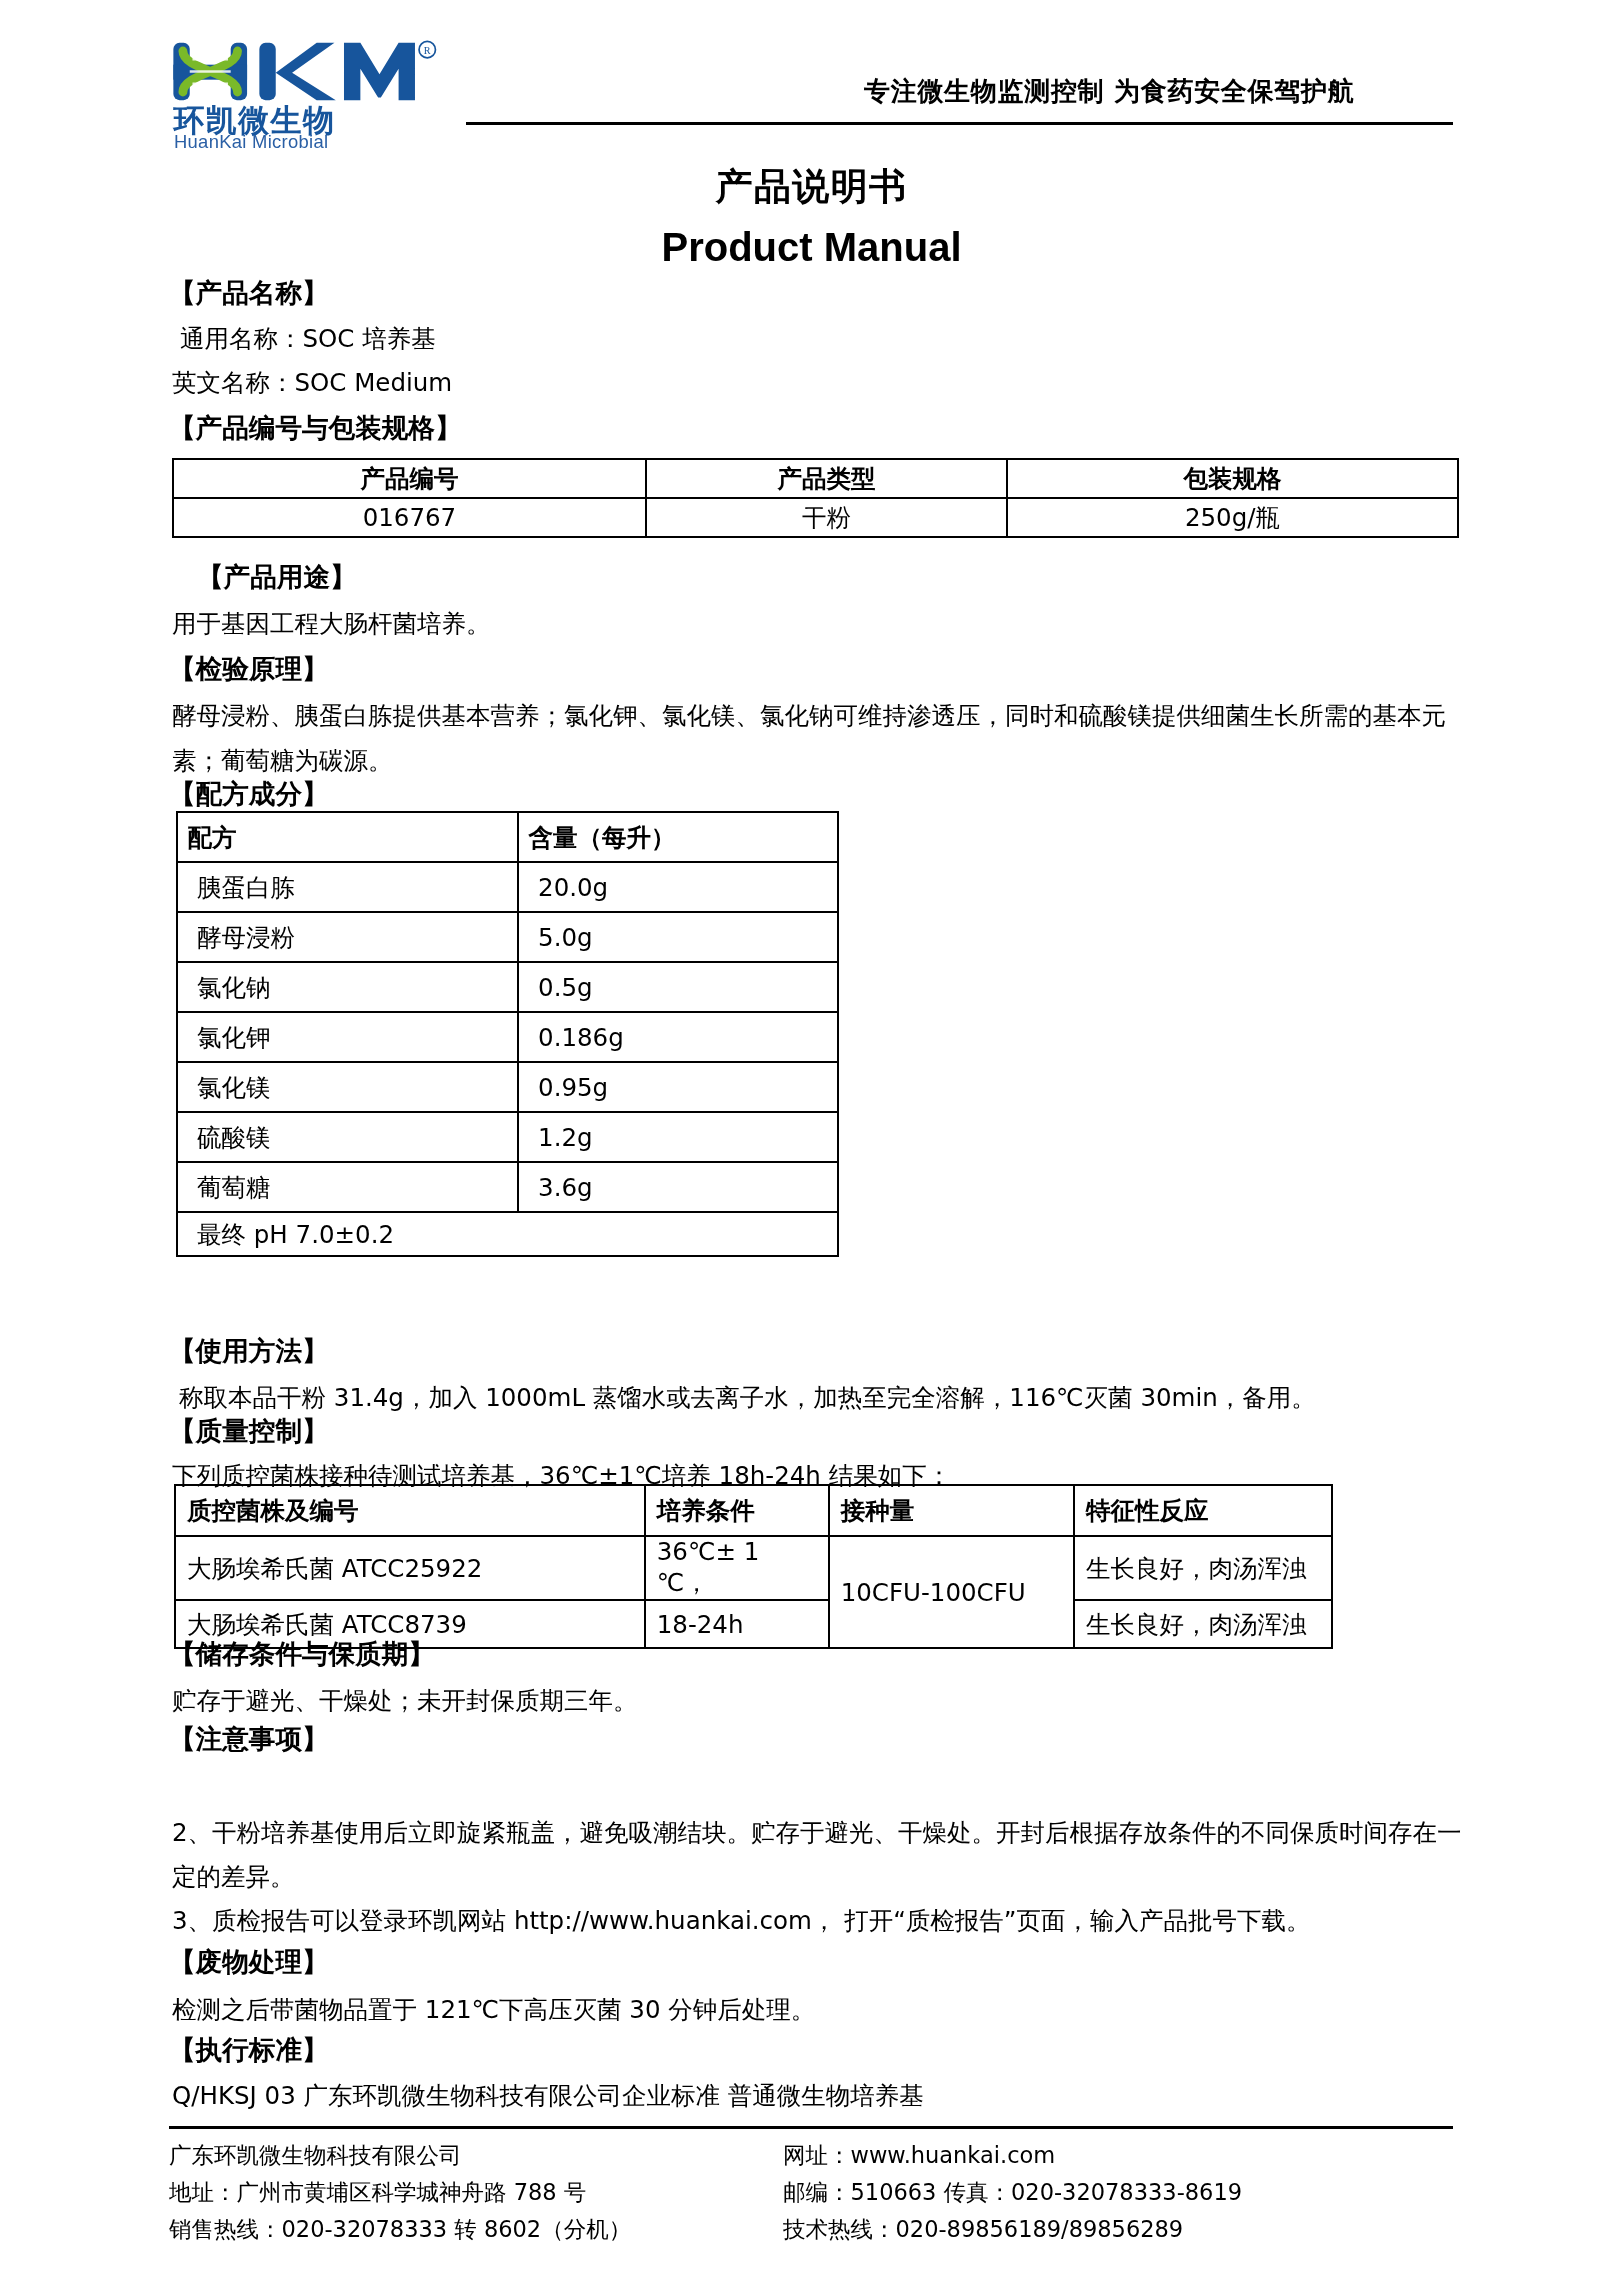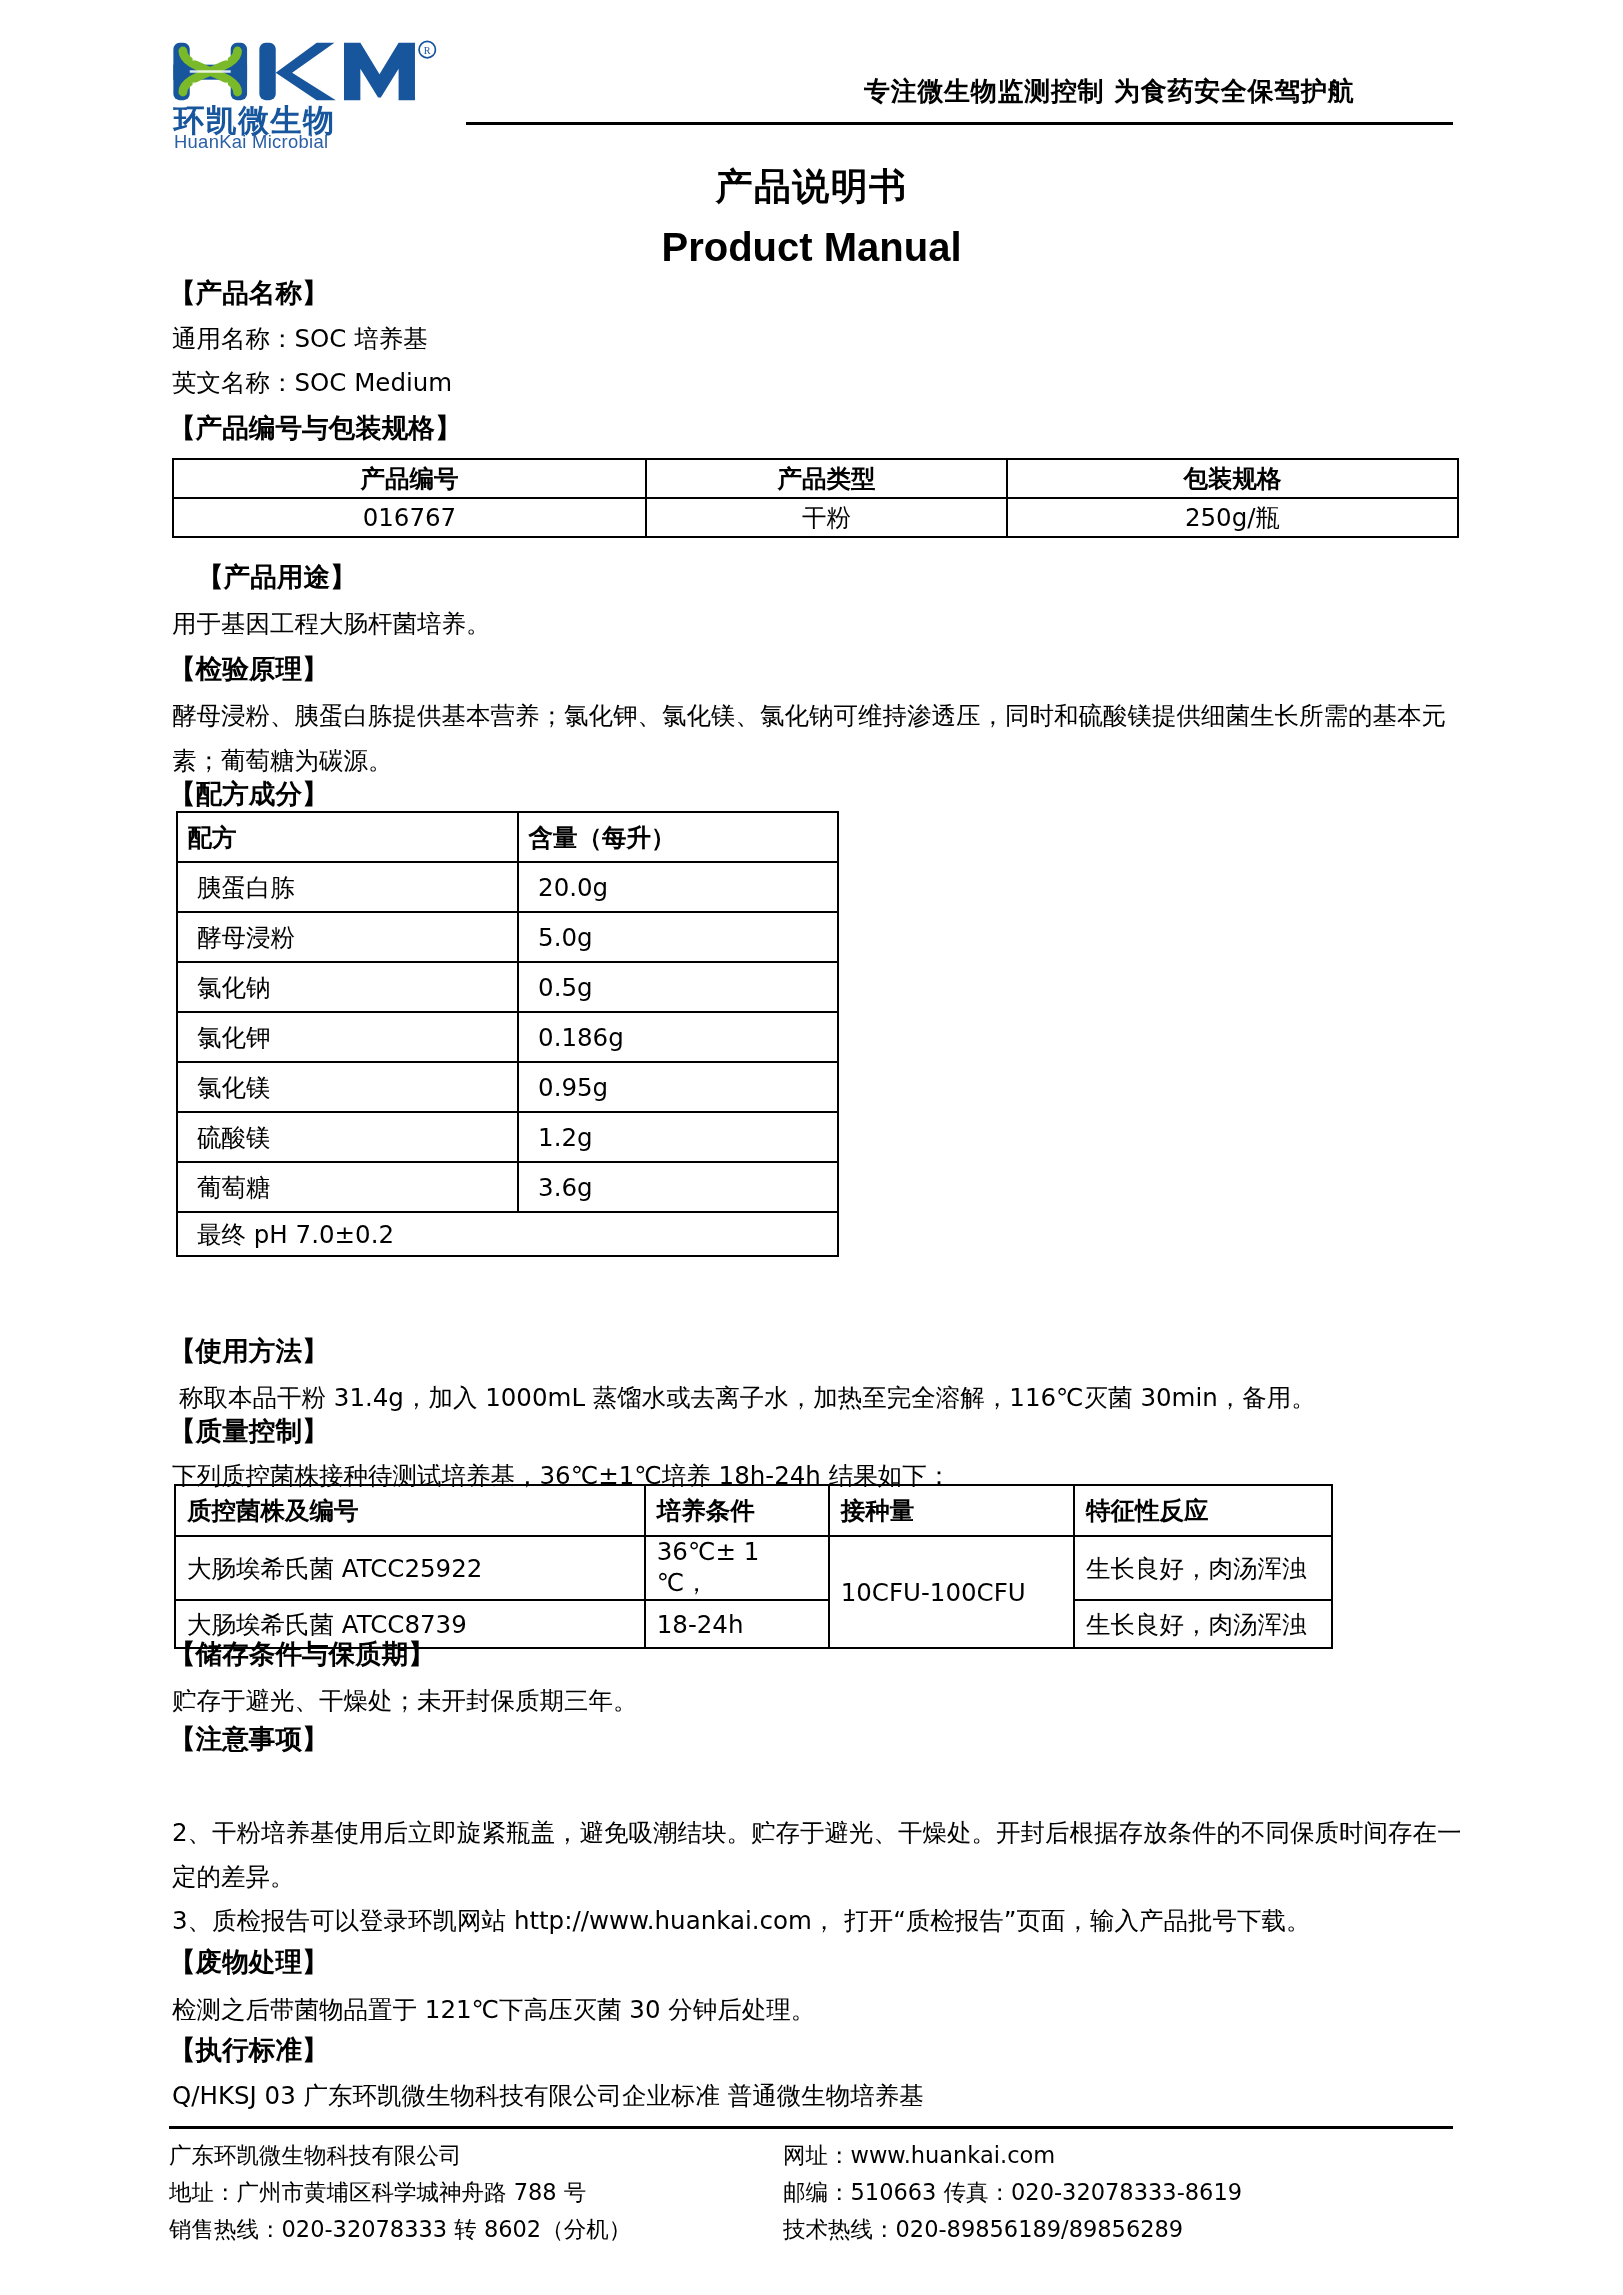--- a/index.html
+++ b/index.html
@@ -210,21 +210,21 @@
     </div>
 
     <div class="slogan">专注微生物监测控制   为食药安全保驾护航</div>
     <div class="header-rule"></div>
   </div>
 
   <div class="doc-title-cn">产品说明书</div>
   <div class="doc-title-en">Product Manual</div>
 
   <div class="sec-head" style="left:169px; top:275px;">【产品名称】</div>
-  <div class="body-line" style="left:172px; top:322px;">通用名称：SOC 培养基</div>
+  <div class="body-line" style="left:180px; top:322px;">通用名称：SOC 培养基</div>
   <div class="body-line" style="left:172px; top:366px;">英文名称：SOC Medium</div>
 
   <div class="sec-head" style="left:169px; top:410px;">【产品编号与包装规格】</div>
 
   <table class="doc-table" id="product-table">
     <colgroup>
         <col style="width:36.8%">
         <col style="width:28.1%">
         <col style="width:35.1%">
       </colgroup>

